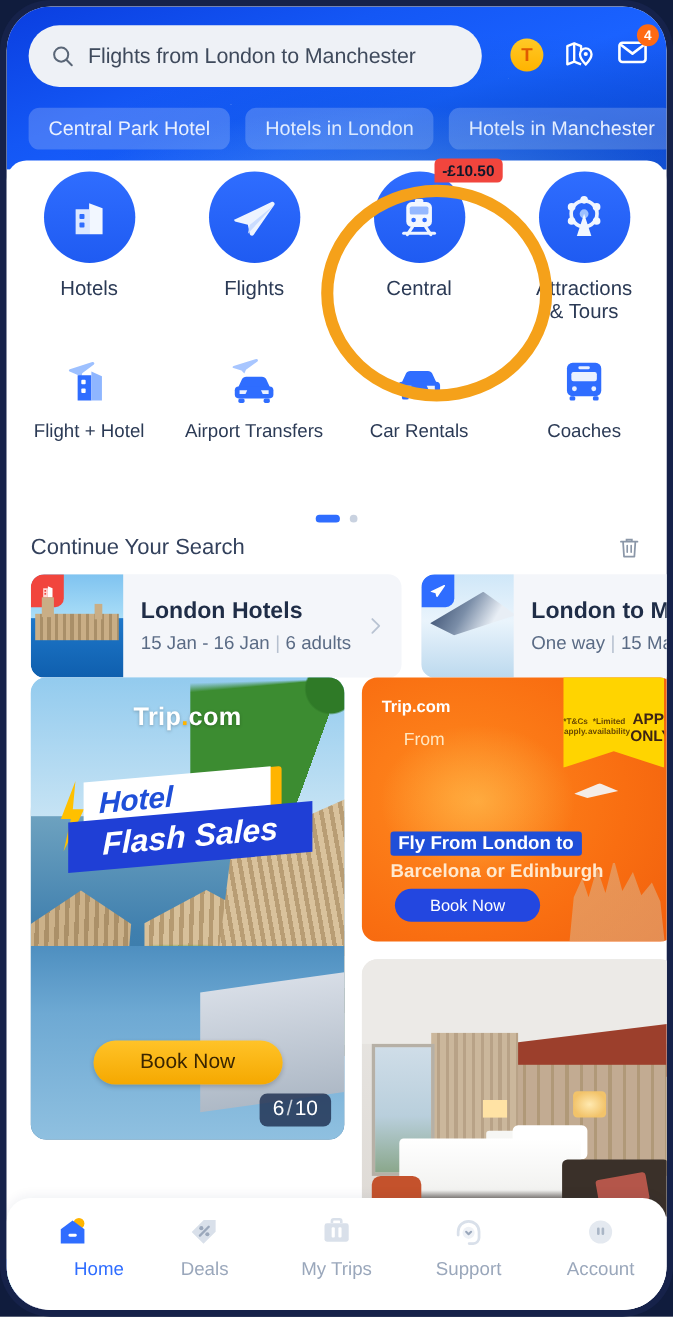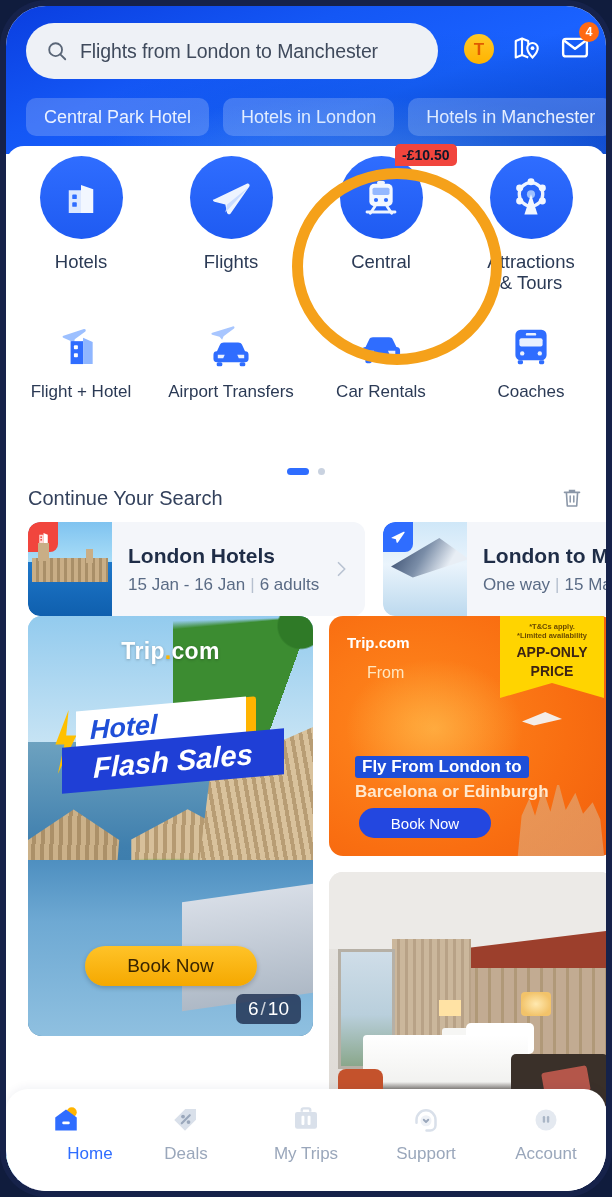--- a/index.html
+++ b/index.html
@@ -274,23 +274,23 @@
   .tn-l2{
     position:absolute;left:26px;top:166px;color:#ffe9cf;font-size:17px;font-weight:bold;
     white-space:nowrap;
   }
   .tn-btn{
     position:absolute;left:30px;bottom:18px;width:132px;height:30px;border-radius:16px;
     background:#2347e0;color:#fff;font-size:15px;
     display:flex;align-items:center;justify-content:center;
   }
   .tn-flag{
-    position:absolute;right:10px;top:-2px;width:104px;height:84px;background:#ffd400;
+    position:absolute;right:10px;top:-2px;width:92px;height:84px;background:#ffd400;
     clip-path:polygon(0 0,100% 0,100% 100%,50% 82%,0 100%);
-    display:flex;flex-direction:column;align-items:center;justify-content:flex-start;
+    display:flex;flex-direction:row;align-items:center;justify-content:flex-start;
     padding-top:8px;box-sizing:border-box;
   }
   .tn-flag .tc{font-size:7.5px;color:#6b4a00;font-weight:bold;line-height:1.25;text-align:center;}
   .tn-flag .ap{font-size:14px;color:#3d2414;font-weight:bold;line-height:1.12;text-align:center;margin-top:4px;}
   .tn-cathedral{
     position:absolute;right:6px;bottom:0;width:96px;height:96px;
     background:
       linear-gradient(180deg,transparent 0 26%,rgba(220,180,140,.55) 26% 100%);
     clip-path:polygon(6% 100%,10% 58%,18% 40%,24% 58%,32% 30%,40% 54%,48% 22%,56% 52%,66% 34%,74% 56%,84% 44%,92% 62%,96% 100%);
   }

